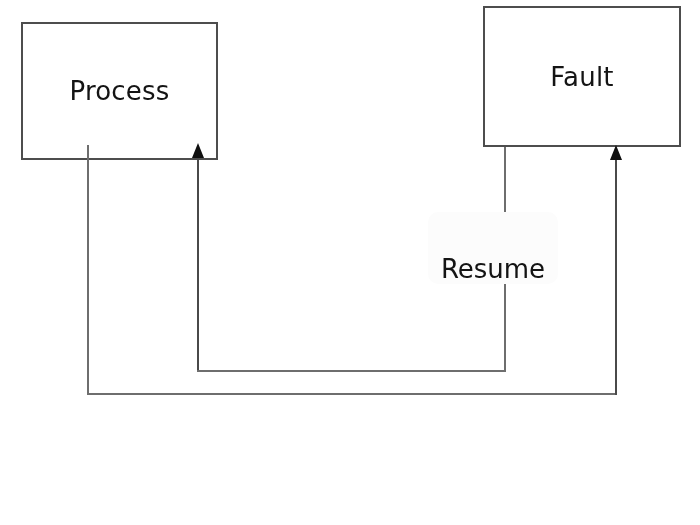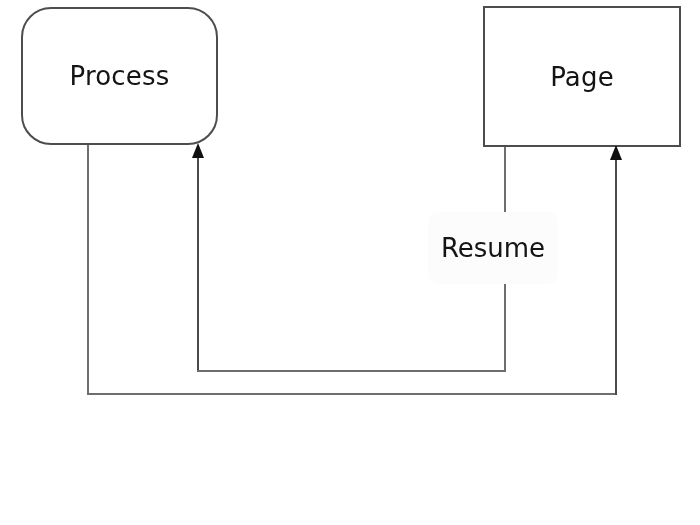--- a/index.html
+++ b/index.html
@@ -19,21 +19,21 @@
   .node-box {
     position: absolute;
     background: #ffffff;
     border: 2px solid var(--box-border, #4d4d4d);
     display: flex;
     align-items: center;
     justify-content: center;
     font-size: 26px;
     letter-spacing: 0.2px;
   }
-  #process-box     { left: 21px;  top: 7px;   width: 197px; height: 138px; border-radius: 30px; }
+  #process-box     { left: 21px;  top: 22px;   width: 197px; height: 138px; }
   #pager-box       { left: 483px; top: 6px;   width: 198px; height: 141px; }
   #microkernel-box { left: 21px;  top: 348px; width: 657px; height: 160px; }
 
   
   .line { position: absolute; background: var(--connector, #6e6e6e); }
   #pf-line-down   { left: 87px;  top: 145px; width: 2px;   height: 250px; }
   #pf-line-across { left: 87px;  top: 393px; width: 530px; height: 2px;   }
   #pf-line-up     { left: 615px; top: 159px; width: 2px;   height: 236px; background: var(--arrow-line, #4a4a4a); }
   #res-line-down  { left: 504px; top: 147px; width: 2px;   height: 225px; }
   #res-line-across{ left: 197px; top: 370px; width: 309px; height: 2px;   }
@@ -60,34 +60,34 @@
   }
   #page-fault-label {
     left: 55px; top: 219px;
     width: 106px; height: 76px;
     padding: 6px 0 0 13px;
     text-align: left;
   }
   #resume-label {
     left: 428px; top: 212px;
     width: 130px; height: 72px;
-    display: flex; align-items: center; justify-content: center;
+    display: flex; align-items: flex-end; justify-content: center;
   }
 </style>
 </head>
 <body>
 
 <div class="canvas">
 
   <div class="node-box" id="process-box">
     <span>Process</span>
   </div>
 
   <div class="node-box" id="pager-box">
-    <span>Page</span>
+    <span>Fault</span>
   </div>
 
 
   <div class="line" id="pf-line-down"></div>
   <div class="line" id="pf-line-across"></div>
   <div class="line" id="pf-line-up"></div>
   <div class="arrowhead-up" id="pf-arrowhead"></div>
 
   <div class="line" id="res-line-down"></div>
   <div class="line" id="res-line-across"></div>

